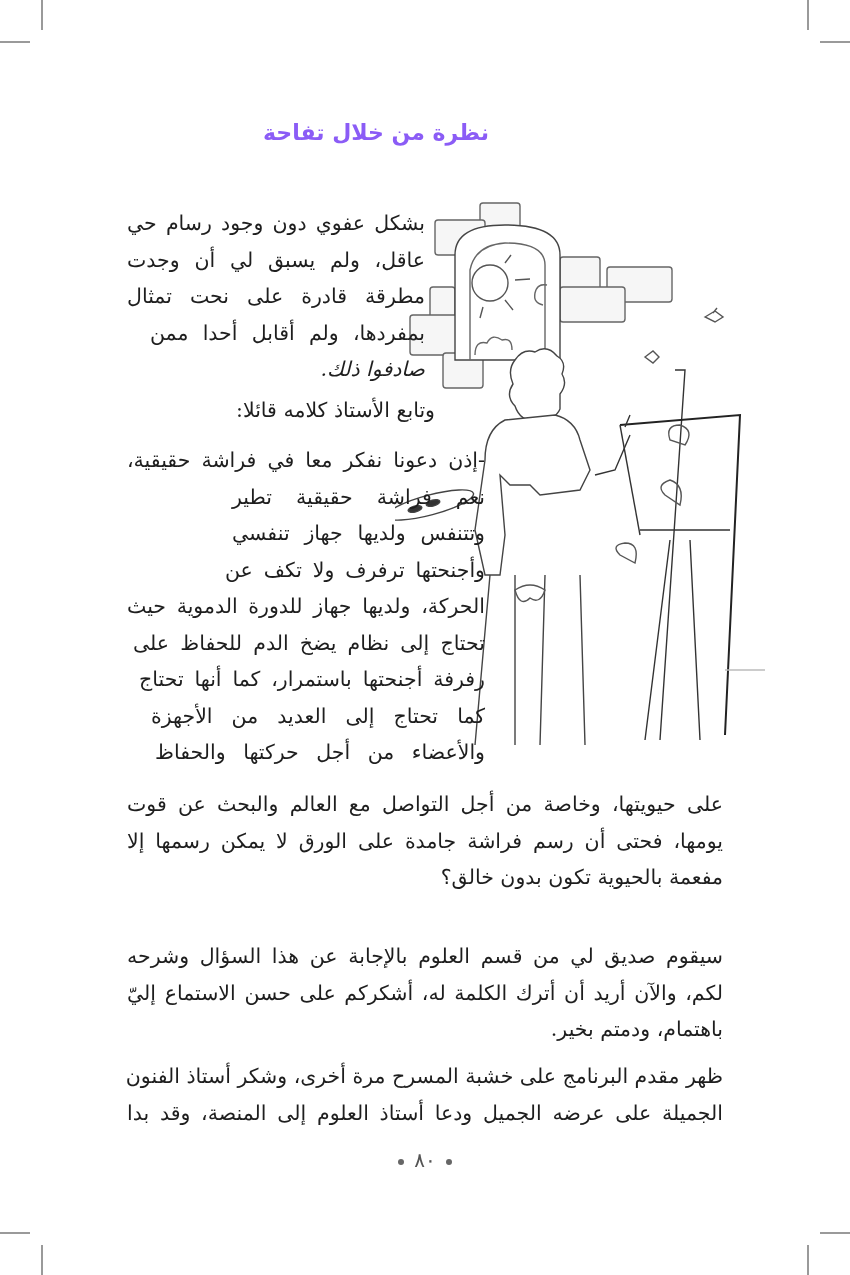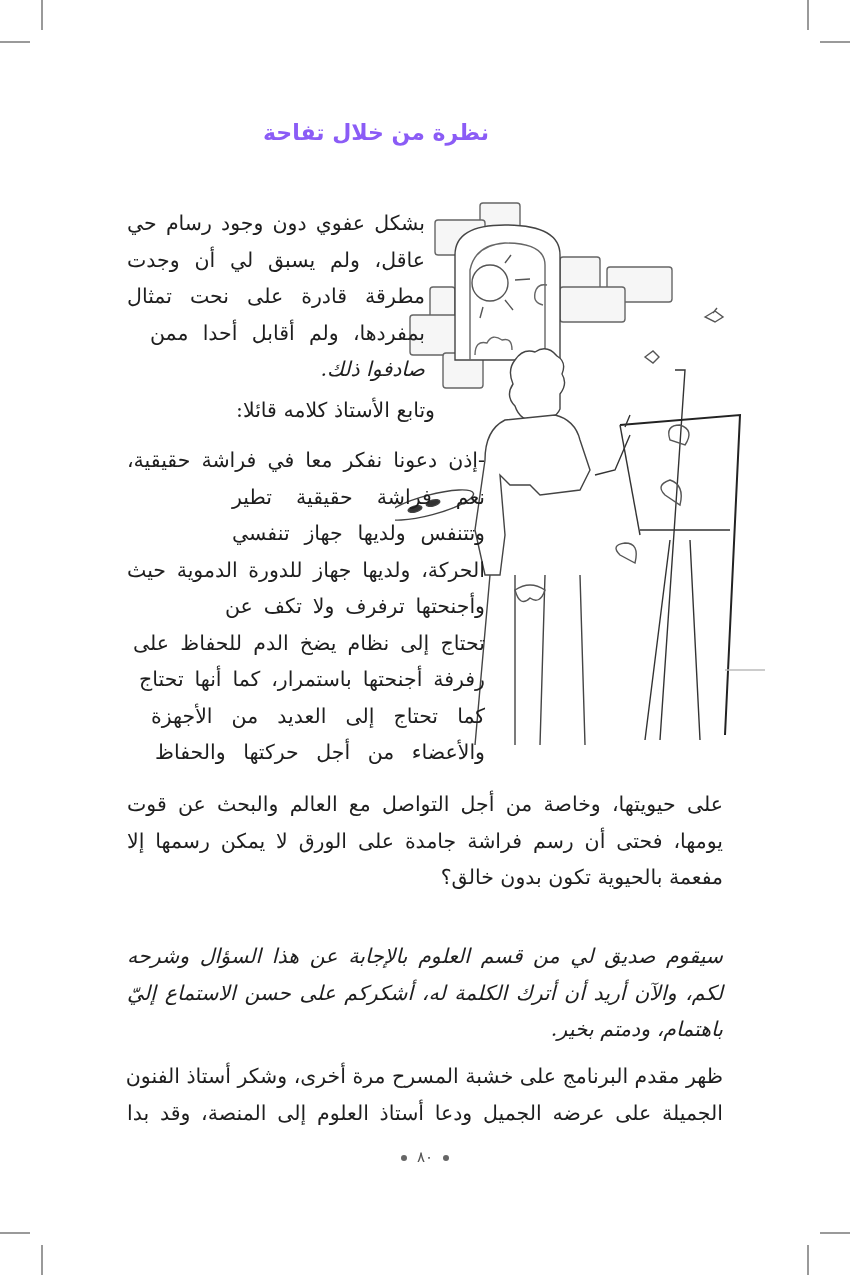--- a/index.html
+++ b/index.html
@@ -3,21 +3,21 @@
 <meta charset="utf-8">
 <style>
   html, body { margin:0; padding:0; background:#ffffff; }
   body { width:850px; height:1275px; position:relative; overflow:hidden; font-family:"DejaVu Serif", serif; color:#1f1f1f; }
   .crop { position:absolute; background:#9a9a9a; }
   .title { position:absolute; left:0; width:752px; top:120px; text-align:center; direction:rtl; font-family:"DejaVu Sans", sans-serif; font-weight:bold; font-size:22px; color:#8b5cf6; }
   .txt { position:absolute; direction:rtl; text-align:justify; text-align-last:right; font-size:20.5px; line-height:36.5px; color:#1e1e1e; }
   .line { display:block; white-space:nowrap; text-align:justify; text-align-last:justify; }
   .line.last { text-align-last:right; }
   .illus { position:absolute; left:395px; top:195px; width:370px; height:550px; }
-  .folio { position:absolute; left:0; width:850px; top:1148px; text-align:center; font-size:15px; color:#555; direction:rtl; }
+  .folio { position:absolute; left:0; width:850px; top:1148px; text-align:center; font-size:20px; color:#555; direction:rtl; }
   .folio .dot { display:inline-block; width:6px; height:6px; border-radius:50%; background:#666; vertical-align:middle; margin:0 10px; }
 </style>
 </head>
 <body>
 
 <div class="crop" style="left:41px;top:0;width:2px;height:30px;"></div>
 <div class="crop" style="left:0;top:41px;width:30px;height:2px;"></div>
 <div class="crop" style="left:807px;top:0;width:2px;height:30px;"></div>
 <div class="crop" style="left:820px;top:41px;width:30px;height:2px;"></div>
 <div class="crop" style="left:41px;top:1245px;width:2px;height:30px;"></div>
@@ -82,35 +82,35 @@
 </div>
 
 <div class="txt" style="left:200px; top:392px; width:235px;">
   <span class="line last">وتابع الأستاذ كلامه قائلا:</span>
 </div>
 
 <div class="txt" style="left:127px; top:442px; width:358px;">
   <span class="line">-إذن دعونا نفكر معا في فراشة حقيقية،</span>
   <span class="line" style="width:253px; margin-left:105px;">نعم فراشة حقيقية تطير</span>
   <span class="line" style="width:253px; margin-left:105px;">وتتنفس ولديها جهاز تنفسي</span>
+  <span class="line" style="width:260px; margin-left:98px;">وأجنحتها ترفرف ولا تكف عن</span>
   <span class="line">الحركة، ولديها جهاز للدورة الدموية حيث</span>
-  <span class="line" style="width:260px; margin-left:98px;">وأجنحتها ترفرف ولا تكف عن</span>
   <span class="line" style="width:352px; ">تحتاج إلى نظام يضخ الدم للحفاظ على</span>
   <span class="line" style="width:346px; margin-left:12px;">رفرفة أجنحتها باستمرار، كما أنها تحتاج</span>
   <span class="line" style="width:334px; margin-left:24px;">كما تحتاج إلى العديد من الأجهزة</span>
   <span class="line" style="width:330px; margin-left:28px;">والأعضاء من أجل حركتها والحفاظ</span>
 </div>
 
 <div class="txt" style="left:127px; top:786px; width:596px;">
   <span class="line">على حيويتها، وخاصة من أجل التواصل مع العالم والبحث عن قوت</span>
   <span class="line">يومها، فحتى أن رسم فراشة جامدة على الورق لا يمكن رسمها إلا</span>
   <span class="line last">مفعمة بالحيوية تكون بدون خالق؟</span>
 </div>
 
-<div class="txt" style="left:127px; top:938px; width:596px;font-style:italic;">
+<div class="txt" style="left:127px; top:938px; width:596px;">
   <span class="line">سيقوم صديق لي من قسم العلوم بالإجابة عن هذا السؤال وشرحه</span>
   <span class="line">لكم، والآن أريد أن أترك الكلمة له، أشكركم على حسن الاستماع إليّ</span>
   <span class="line last">باهتمام، ودمتم بخير.</span>
 </div>
 
 <div class="txt" style="left:127px; top:1058px; width:596px;">
   <span class="line">ظهر مقدم البرنامج على خشبة المسرح مرة أخرى، وشكر أستاذ الفنون</span>
   <span class="line">الجميلة على عرضه الجميل ودعا أستاذ العلوم إلى المنصة، وقد بدا</span>
 </div>
 

